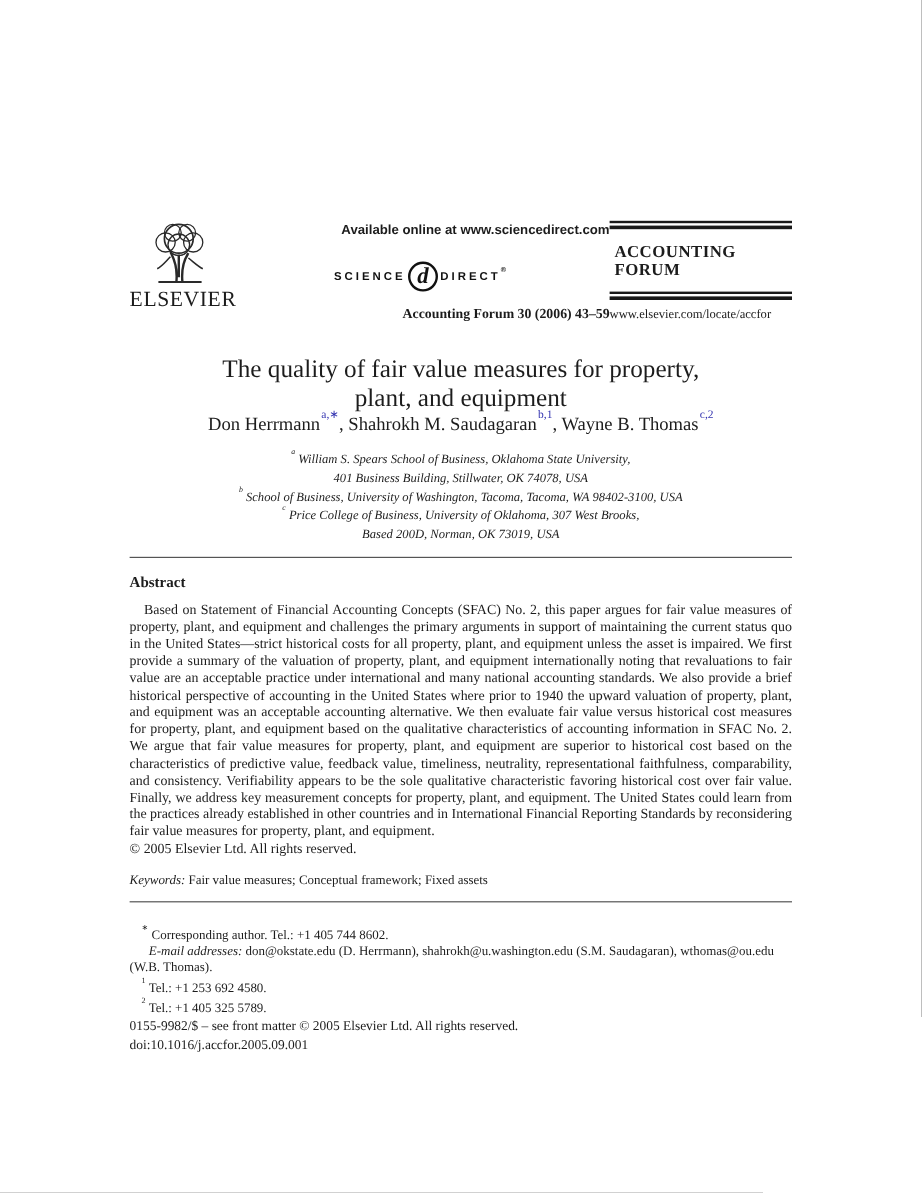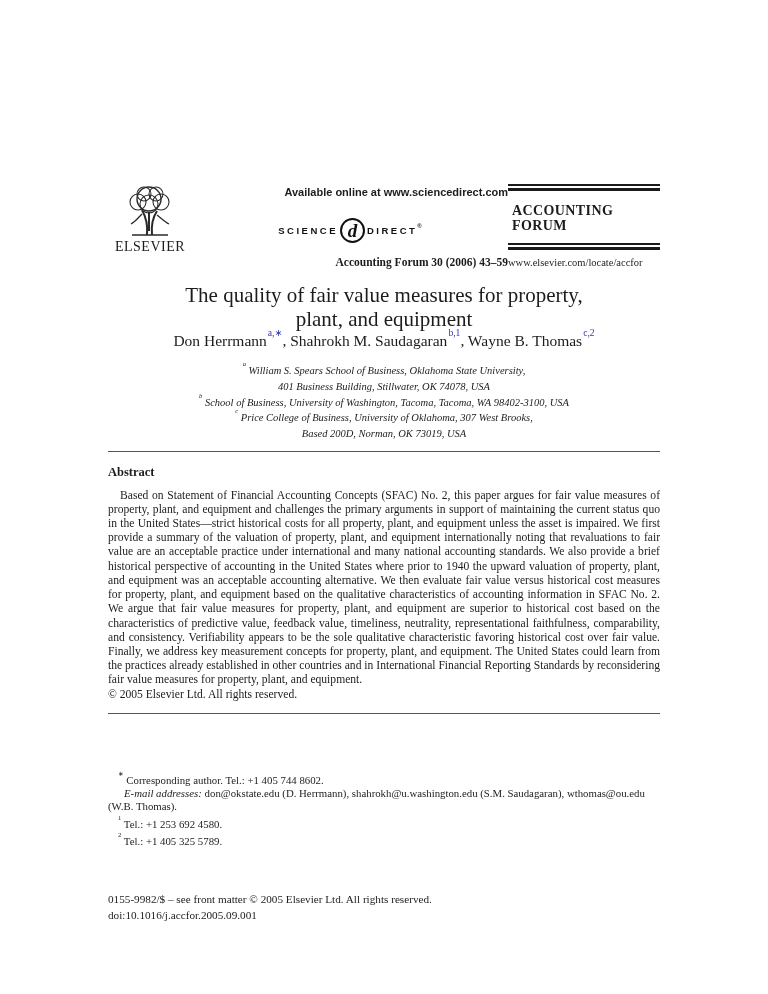--- a/index.html
+++ b/index.html
@@ -3,58 +3,58 @@
 <meta charset="utf-8">
 <style>
   html,body{margin:0;padding:0;background:#888;}
   .page{position:relative;width:768px;height:994px;background:#ffffff;margin:0 auto;
         font-family:"Liberation Serif", serif;color:#1c1c1c;overflow:hidden;}
 
   
   .header{position:absolute;left:108px;top:184px;width:552px;display:flex;align-items:flex-start;}
   .logo-block{width:84px;text-align:center;}
   .logo-block svg{display:block;margin:0 auto;}
-  .elsevier-name{font-size:14px;letter-spacing:0.5px;margin-top:1px;}
+  .elsevier-name{font-size:18px;letter-spacing:0.5px;margin-top:1px;}
   .center-block{flex:1;text-align:right;padding-top:2px;}
   .available{font-family:"Liberation Sans", sans-serif;font-size:11px;font-weight:600;}
   .sd-logo{margin-top:19px;height:26px;display:flex;justify-content:center;align-items:center;
            font-family:"Liberation Sans", sans-serif;}
   .sd-word{font-size:9.5px;font-weight:bold;letter-spacing:2.5px;color:#111;}
   .sd-circle{width:21px;height:21px;border:2px solid #111;border-radius:50%;margin:0 2px;
              display:flex;align-items:center;justify-content:center;
              font-family:"Liberation Serif", serif;font-style:italic;font-size:19px;line-height:1;
              font-weight:bold;color:#111;}
   .sd-reg{font-size:6px;font-weight:bold;position:relative;top:-4px;}
   .citation{font-size:11.5px;margin-top:13px;font-weight:bold;}
   .masthead-block{width:152px;}
   .dbl-rule{height:2px;border-top:2px solid #1a1a1a;border-bottom:3px solid #1a1a1a;}
   .masthead-text{font-weight:bold;font-size:14px;line-height:15px;letter-spacing:0.4px;
                  padding:12px 0 10px 4px;}
   .journal-url{font-size:10.5px;text-align:left;margin-top:7px;white-space:nowrap;}
 
   
-  .front{position:absolute;left:108px;top:284px;width:552px;}
+  .front{position:absolute;left:108px;top:296px;width:552px;}
   .title{text-align:center;font-size:21px;line-height:23.5px;}
   .authors{text-align:center;font-size:15.5px;margin-top:0;}
   .sup{font-size:0.62em;position:relative;top:-0.45em;}
   .sup.blue{color:var(--link-blue,#3434b0);margin-left:1px;}
   .affils{text-align:center;font-style:italic;font-size:10.5px;line-height:12.2px;margin-top:11px;}
   .rule{border:none;border-top:1px solid #555;margin:11px 0 0 0;}
   .abstract-head{font-weight:bold;font-size:12.5px;margin-top:13px;}
   .abstract-body{margin-top:9px;font-size:11.6px;line-height:14.2px;text-align:justify;
                  text-indent:12px;}
   .abstract-copyright{font-size:11.6px;line-height:14.2px;}
   .keywords{font-size:10.8px;margin-top:13px;}
   .ital{font-style:italic;}
 
   
   .footnotes{position:absolute;left:108px;top:770px;width:552px;font-size:10.8px;line-height:13.4px;}
   .fn{text-indent:10px;}
   .fn-email{text-indent:16px;}
-  .footer{position:absolute;left:108px;top:892px;width:552px;font-size:11.2px;line-height:15.5px;}
+  .footer{position:absolute;left:108px;top:848px;width:552px;font-size:11.2px;line-height:15.5px;}
 </style>
 </head>
 <body>
 
 <div class="page">
 
   <div class="header">
 
     <div class="logo-block">
       <span>
@@ -120,20 +120,24 @@
       <div><sup class="sup"></sup>
            <span>Based 200D, Norman, OK 73019, USA</span></div>
     </div>
 
     <hr class="rule">
 
     <div class="abstract-head">Abstract</div>
     <div class="abstract-body">Based on Statement of Financial Accounting Concepts (SFAC) No. 2, this paper argues for fair value measures of property, plant, and equipment and challenges the primary arguments in support of maintaining the current status quo in the United States—strict historical costs for all property, plant, and equipment unless the asset is impaired. We first provide a summary of the valuation of property, plant, and equipment internationally noting that revaluations to fair value are an acceptable practice under international and many national accounting standards. We also provide a brief historical perspective of accounting in the United States where prior to 1940 the upward valuation of property, plant, and equipment was an acceptable accounting alternative. We then evaluate fair value versus historical cost measures for property, plant, and equipment based on the qualitative characteristics of accounting information in SFAC No. 2. We argue that fair value measures for property, plant, and equipment are superior to historical cost based on the characteristics of predictive value, feedback value, timeliness, neutrality, representational faithfulness, comparability, and consistency. Verifiability appears to be the sole qualitative characteristic favoring historical cost over fair value. Finally, we address key measurement concepts for property, plant, and equipment. The United States could learn from the practices already established in other countries and in International Financial Reporting Standards by reconsidering fair value measures for property, plant, and equipment.</div>
     <div class="abstract-copyright">© 2005 Elsevier Ltd. All rights reserved.</div>
 
+    <div class="keywords">
+      <span class="ital">Keywords:</span>
+      <span>Fair value measures; Conceptual framework; Fixed assets</span>
+    </div>
 
     <hr class="rule">
   </div>
 
   <div class="footnotes">
     <div class="fn"><sup class="sup">∗</sup>
          <span>Corresponding author. Tel.: +1 405 744 8602.</span></div>
     <div class="fn-email">
          <span class="ital">E-mail addresses:</span>
          <span>don@okstate.edu (D. Herrmann), shahrokh@u.washington.edu (S.M. Saudagaran), wthomas@ou.edu (W.B. Thomas).</span></div>

